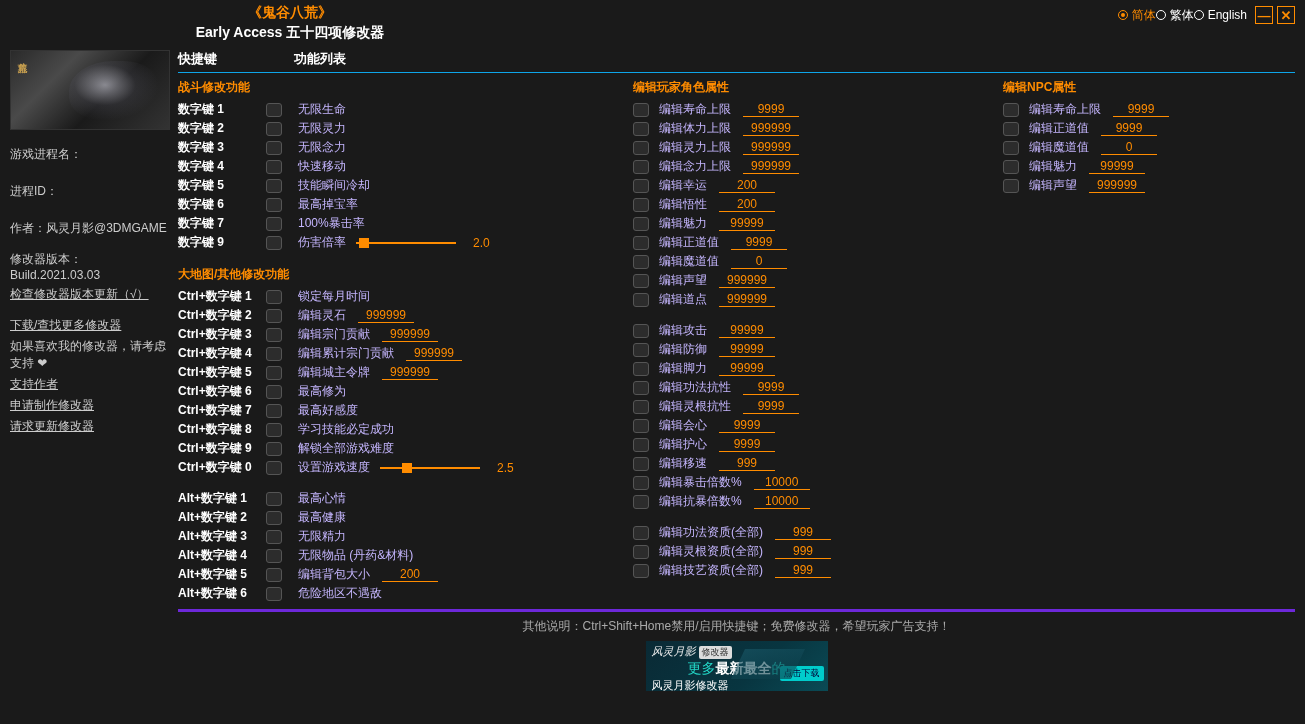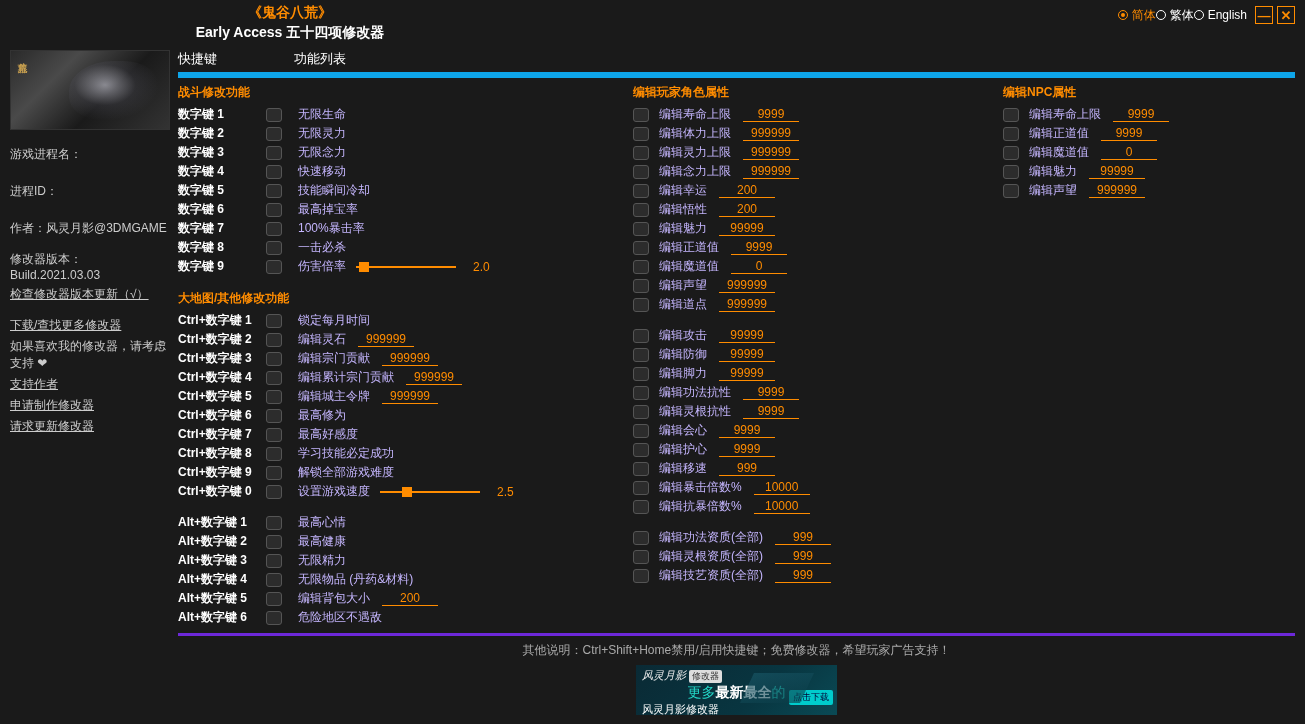--- a/index.html
+++ b/index.html
@@ -54,23 +54,23 @@
 .thumb::after { content: ""; position: absolute; right: 10px; top: 10px; width: 90px; height: 60px; background: radial-gradient(ellipse at 40% 40%, rgba(180,180,190,0.7) 0%, rgba(80,80,90,0.3) 40%, transparent 70%); border-radius: 50% 40% 50% 40%; }
 .side-line { margin-top: 16px; color: #ccc; }
 .side-link { color: #ccc; text-decoration: underline; cursor: pointer; display: block; margin-top: 4px; }
 .content {
   flex: 1;
   display: flex;
   flex-direction: column;
 }
 .col-headers {
   display: flex;
-  border-bottom: 6px solid #0ea5e9;
+  border-bottom: 1px solid #0ea5e9;
   padding-bottom: 4px;
-  font-weight: normal;
+  font-weight: bold;
   color: #fff;
   font-size: 13px;
 }
 .ch1 { width: 116px; }
 .columns {
   display: flex;
   gap: 0;
   padding-top: 4px;
 }
 .col {
@@ -120,21 +120,21 @@
 .footer {
   border-top: 3px solid #6d28d9;
   margin-top: 6px;
   padding-top: 6px;
   text-align: center;
   color: #aaa;
   font-size: 12px;
 }
 .ad {
   margin: 6px auto 0 auto;
-  width: 201px;
+  width: 182px;
   height: 50px;
   background: linear-gradient(135deg, #0a2a35 0%, #083540 60%, #0a4a55 100%);
   color: #fff;
   font-size: 10px;
   padding: 3px 6px;
   position: relative;
   text-align: left;
   overflow: hidden;
 }
 .ad-logo { font-size: 11px; color: #eee; font-style: italic; display: inline-block; }
@@ -225,25 +225,20 @@
             <span class="hotkey wide">数字键 6</span>
             <span class="chk"></span>
             <span class="lbl">最高掉宝率</span>
           </div>
           <div class="row">
             <span class="hotkey wide">数字键 7</span>
             <span class="chk"></span>
             <span class="lbl">100%暴击率</span>
           </div>
           <div class="row">
-            <span class="hotkey wide">数字键 8</span>
-            <span class="chk"></span>
-            <span class="lbl">一击必杀</span>
-          </div>
-          <div class="row">
             <span class="hotkey wide">数字键 9</span>
             <span class="chk"></span>
             <span class="lbl">伤害倍率</span>
             <span class="slider">
               <span class="track">
                 <span class="thumb-s" style="left: 3px;"></span>
               </span>
               <span class="sval">2.0</span>
             </span>
           </div>

